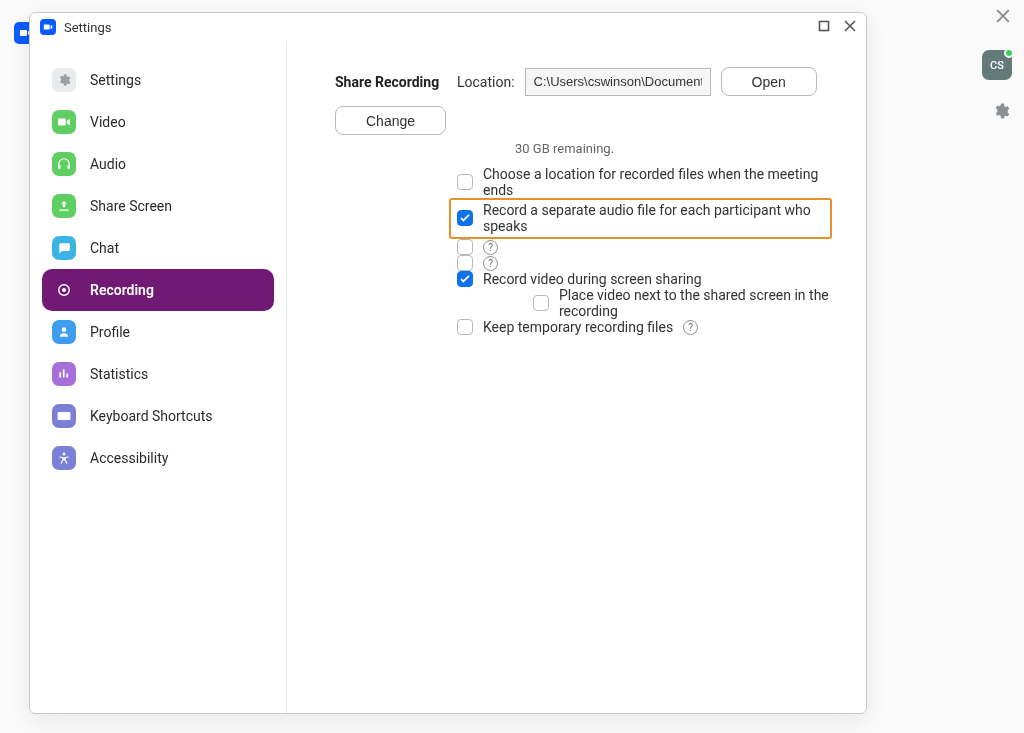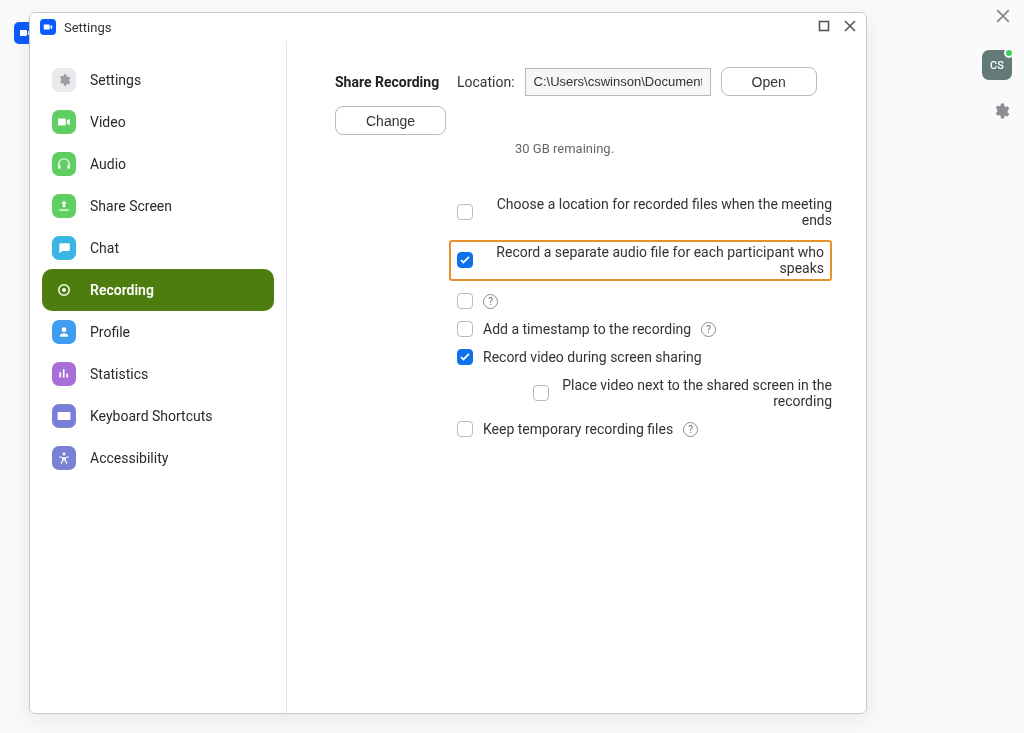--- a/index.html
+++ b/index.html
@@ -21,33 +21,33 @@
   .titlebar .title { font-size: 13px; color:#333;}
   .titlebar .win-btn { margin-left:auto; display:flex; gap:14px; align-items:center;}
   .titlebar .win-btn span { color:#555; font-size:13px; cursor:pointer;}
   .titlebar .win-btn svg { width:12px; height:12px; stroke:#555; stroke-width:1.6; fill:none;}
 
   .body { flex:1; display:flex; }
   .sidebar { width: 257px; border-right:1px solid #e7e7ea; padding: 18px 12px; }
   .nav-item { display:flex; align-items:center; height: 42px; border-radius: 10px; padding: 0 10px; cursor:pointer; gap: 14px;}
   .nav-item .nav-icon { width: 24px; height:24px; border-radius:7px; display:flex; align-items:center; justify-content:center; flex-shrink:0;}
   .nav-item .nav-label { font-size: 14px; color:#2a2a2c;}
-  .nav-item.active { background:#4d7c0f;text-align:center; }
+  .nav-item.active { background:#701a75;text-align:center; }
   .nav-item.active .nav-label { color:#fff; font-weight:600;}
   .nav-item.active .nav-icon { background:transparent;}
   .nav-icon svg { width:14px; height:14px; }
 
   .content { flex:1; padding: 26px 34px 20px 48px; font-size: 14px; color:#333;}
   .section-title { font-weight:700; font-size: 14px; color:#222; display:inline-block; width: 112px; vertical-align: top;}
   .loc-row { display:flex; align-items:center; gap: 10px; flex-wrap:wrap;}
   .loc-label { font-size: 14px; color:#333; margin-left: 0;}
   .loc-input { border:1px solid #b7b9bd; background:#f6f6f7; padding: 4px 8px; font-size:13px; width: 186px; height:28px; color:#333; }
   .btn { border:1px solid #b7b9bd; background:#fff; border-radius:8px; padding: 4px 30px; font-size:14px; color:#333; height:29px; display:inline-flex; align-items:center; cursor:pointer;}
   .remaining { font-size: 13px; color:#666; margin-left: 180px; margin-top: 6px;}
-  .opts { margin-top: 40px; margin-left: 122px; display:flex; flex-direction:column; gap: 12px; text-align: right;}
+  .opts { margin-top: 10px; margin-left: 122px; display:flex; flex-direction:column; }
   .opt { display:flex; align-items:center; gap: 10px;}
   .opt.sub { margin-left: 28px; padding-left: 48px;}
   .chk { width:16px; height:16px; border:1.5px solid #b7b9bd; border-radius:4px; flex-shrink:0; display:inline-flex; align-items:center; justify-content:center; background:#fff;}
   .chk.checked { background:#0e72ed; border-color:#0e72ed;}
   .chk.checked svg { width:10px; height:8px; stroke:#fff; stroke-width:2.2; fill:none;}
   .opt-label { font-size:14px; color:#333;}
   .help { width:15px; height:15px; border:1.3px solid #8c8f93; border-radius:50%; display:inline-flex; align-items:center; justify-content:center; font-size:10px; color:#6b6e72; flex-shrink:0;}
   .highlight-box { border:2px solid #e8912c; border-radius:3px; padding: 2px 6px 3px 6px; margin-left: -8px;}
 </style>
 </head>
@@ -213,21 +213,20 @@
               </span>
     <span class="opt-label">Record a separate audio file for each participant who speaks</span>
     </div>
           </div>
           <div class="opt">
     <span class="chk "></span>
     <span class="help">?</span>
           </div>
           <div class="opt">
     <span class="chk "></span>
-    <span class="opt-label">Add a timestamp to the recording</span>
     <span class="help">?</span>
           </div>
           <div class="opt">
     <span class="chk checked">
               <svg viewBox="0 0 12 10">
                 <path d="M1 5l3 3 7-7"></path>
               </svg>
             </span>
     <span class="opt-label">Record video during screen sharing</span>
     </div>

